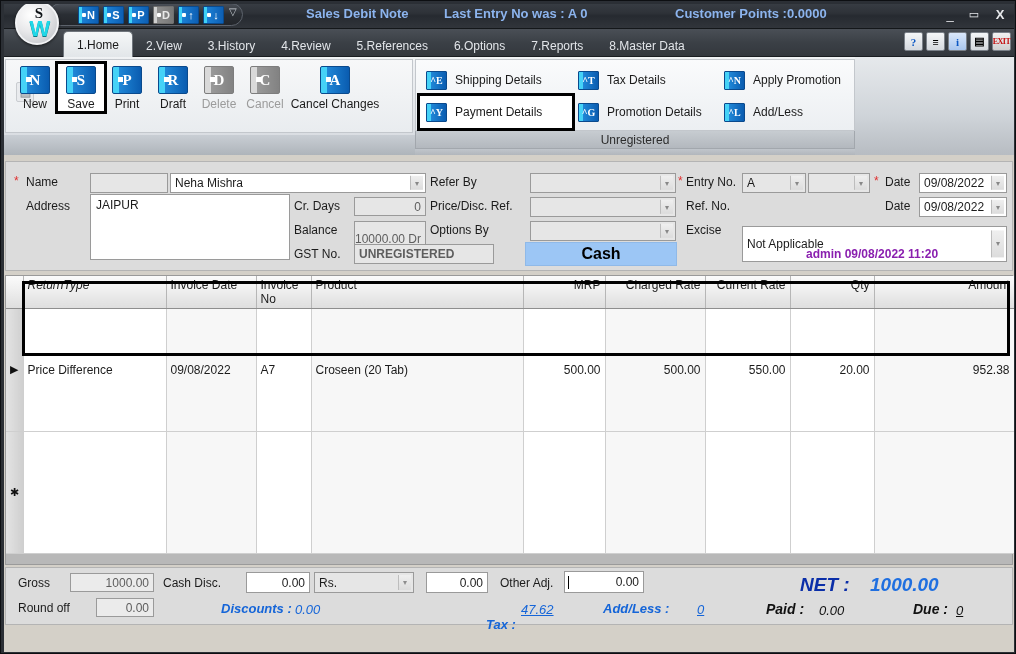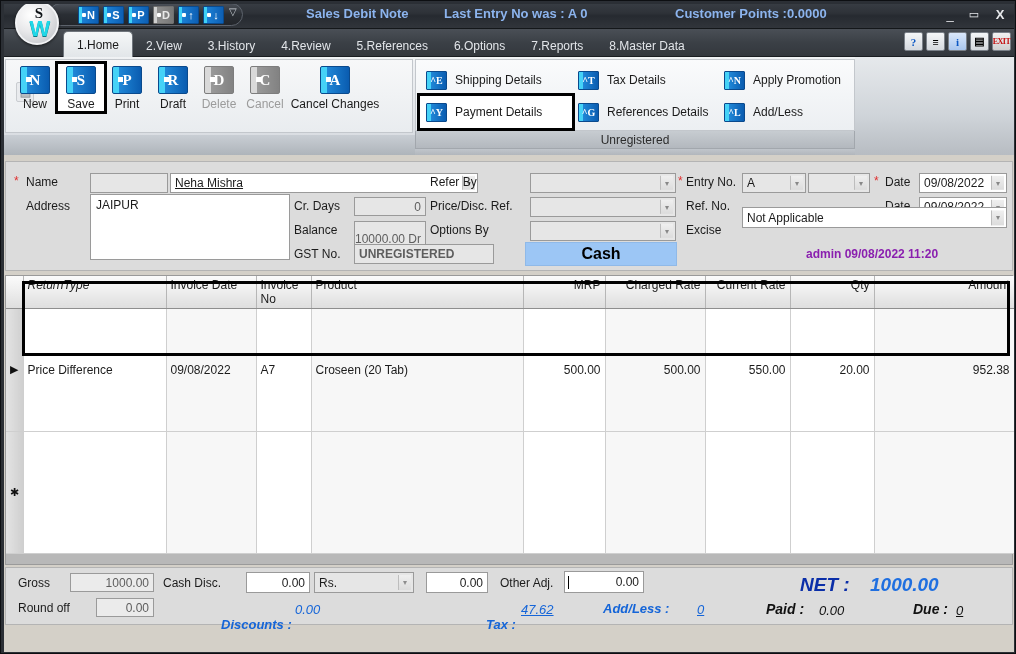--- a/index.html
+++ b/index.html
@@ -463,38 +463,38 @@
           <div class="sbtn">
             <span class="sico">^N</span>
             <span>Apply Promotion</span>
           </div>
           <div class="sbtn sel">
             <span class="sico">^Y</span>
             <span>Payment Details</span>
           </div>
           <div class="sbtn">
             <span class="sico">^G</span>
-            <span>References Details</span>
+            <span>Promotion Details</span>
           </div>
           <div class="sbtn">
             <span class="sico">^L</span>
             <span>Add/Less</span>
           </div>
         </div>
     </div>
     <div class="ribbon-tailM"></div>
     <div class="unreg-bar">Unregistered</div>
   </div>
 
   <div class="formbar">
 
     <span class="req" style="left:8px; top:12px;">*</span>
     <span class="fl" style="left:20px; top:13px;">Name</span>
     <div class="fi" style="left:84px; top:11px; width:78px; height:20px;"></div>
-    <div class="fi white" style="left:164px; top:11px; width:308px; height:20px;text-decoration:underline;">
+    <div class="fi white" style="left:164px; top:11px; width:256px; height:20px;">
       <span>Neha Mishra</span>
       <span class="caret">▾</span>
     </div>
 
     <span class="fl" style="left:20px; top:37px;">Address</span>
     <div class="addr-box" style="left:84px; top:32px; width:200px; height:66px;">JAIPUR</div>
 
     <span class="fl" style="left:288px; top:37px;">Cr. Days</span>
     <div class="fi ro right" style="left:348px; top:35px; width:72px; height:19px;">0</div>
 
@@ -542,21 +542,21 @@
     </div>
 
     <span class="fl" style="left:680px; top:37px;">Ref. No.</span>
     <span class="fl" style="left:879px; top:37px;">Date</span>
     <div class="fi white" style="left:913px; top:35px; width:88px; height:20px;">
       <span>09/08/2022</span>
       <span class="caret">▾</span>
     </div>
 
     <span class="fl" style="left:680px; top:61px;">Excise</span>
-    <div class="fi white" style="left:736px; top:45px; width:265px; height:21px;">
+    <div class="fi white" style="left:736px; top:64px; width:265px; height:36px;">
       <span>Not Applicable</span>
       <span class="caret">▾</span>
     </div>
 
     <div class="stamp" style="left:800px; top:85px;">admin 09/08/2022 11:20</div>
   </div>
 
   <div class="gridwrap">
     <div class="gridblank"></div>
     <table class="gtable">
@@ -612,21 +612,21 @@
     <div class="si ro" style="left:90px; top:30px; width:58px; height:19px;">0.00</div>
 
     <span class="sl" style="left:157px; top:8px;">Cash Disc.</span>
     <div class="si" style="left:240px; top:4px; width:64px; height:21px;">0.00</div>
     <div class="si combo" style="left:308px; top:4px; width:100px; height:21px;">
       <span>Rs.</span>
       <span class="caret">▾</span>
     </div>
     <div class="si" style="left:420px; top:4px; width:62px; height:21px;">0.00</div>
 
-    <span class="blue-it" style="left:215px; top:33px;margin-top:16px;">Discounts :</span>
+    <span class="blue-it" style="left:215px; top:33px;">Discounts :</span>
     <span class="blue-val" style="left:289px; top:34px;">0.00</span>
 
     <span class="sl" style="left:494px; top:8px;">Other Adj.</span>
     <div class="si" style="left:558px; top:3px; width:80px; height:22px;">
       <span class="caretblink" style="left:3px; top:4px;"></span>
       <span>0.00</span>
     </div>
 
     <span class="blue-it" style="left:480px; top:49px;">Tax :</span>
     <span class="blue-val u" style="left:515px; top:34px;">47.62</span>

